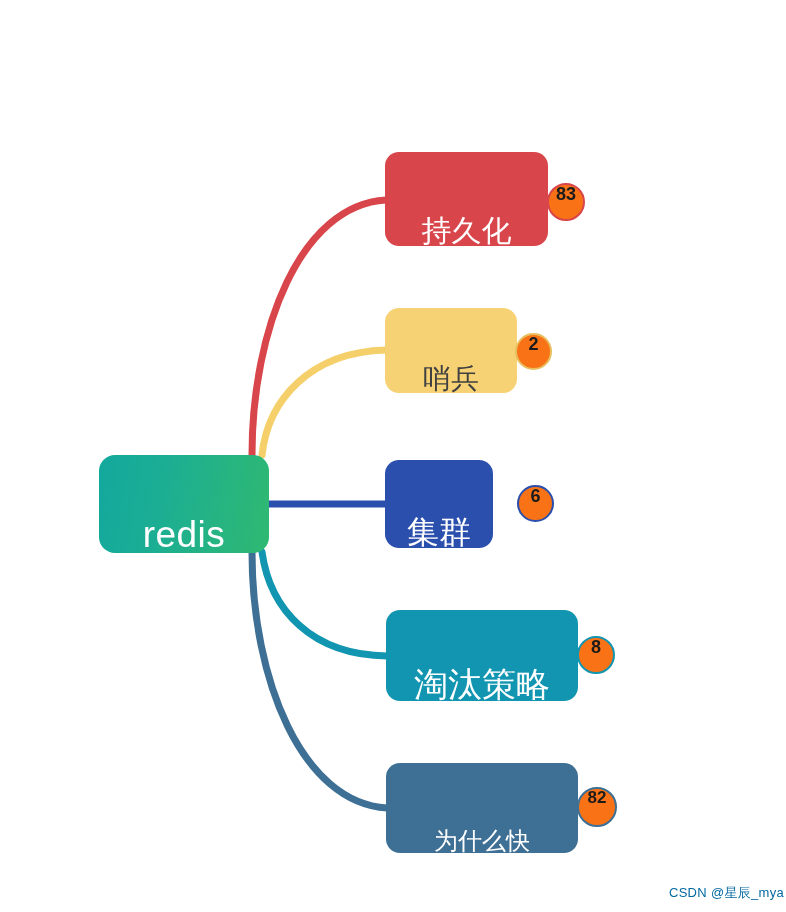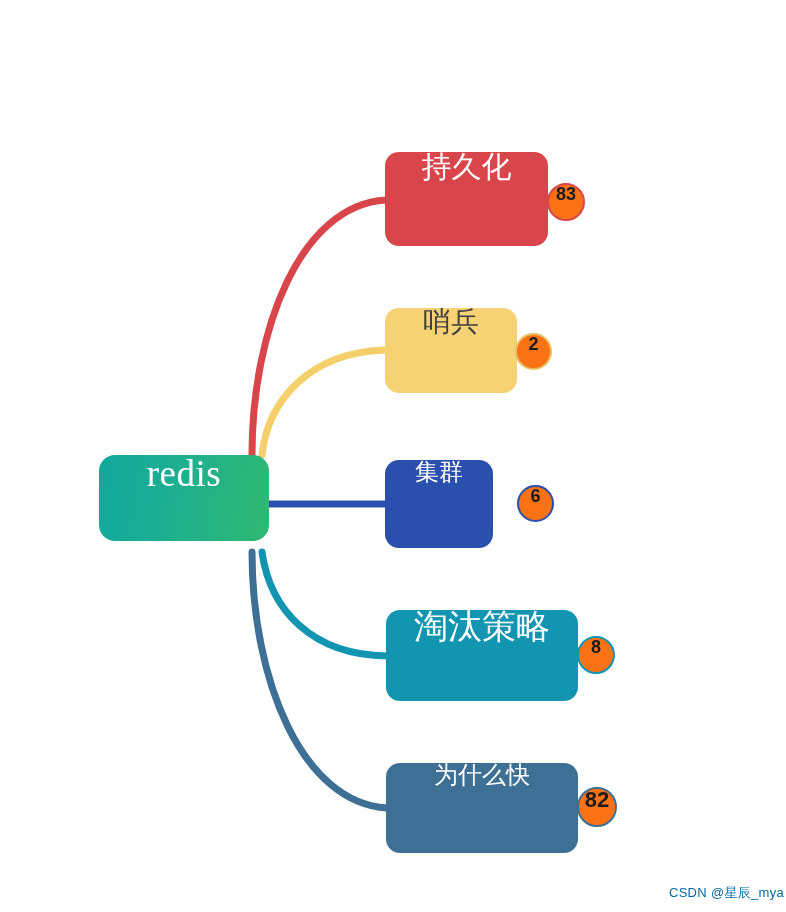--- a/index.html
+++ b/index.html
@@ -28,33 +28,32 @@
     width: 786px;
     height: 912px;
     pointer-events: none;
   }
 
   .node {
     position: absolute;
     box-sizing: border-box;
     border-radius: 14px;
     display: flex;
-    align-items: flex-start;
+    align-items: flex-end;
     justify-content: center;
     text-align: center;
     line-height: 1;
     white-space: nowrap;
-    font-family: Liberation Serif, serif;
   }
 
   #node-root {
     left: 99px;
     top: 455px;
     width: 170px;
-    height: 86px;
+    height: 98px;
     border-radius: 16px;
     background: linear-gradient(100deg, #12a89d 0%, #1cae93 38%, #2fb971 100%);
     color: #ffffff;
     font-size: 37px;
     letter-spacing: 0.5px;
   }
 
   .branch-label {
     display: block;
   }
@@ -71,21 +70,21 @@
     width: 132px; height: 85px;
     background: #f7d275;
     color: #404040;
     font-size: 28px;
   }
   #node-b2 {
     left: 385px; top: 460px;
     width: 108px; height: 88px;
     background: #2a4fad;
     color: #ffffff;
-    font-size: 24px;
+    font-size: 32px;
   }
   #node-b3 {
     left: 386px; top: 610px;
     width: 192px; height: 91px;
     background: #1195b0;
     color: #ffffff;
     font-size: 34px;
   }
   #node-b4 {
     left: 386px; top: 763px;
@@ -129,21 +128,21 @@
   #badge-b3 {
     left: 577px; top: 636px;
     width: 38px; height: 38px;
     border: 2px solid #1195b0;
     font-size: 18px;
   }
   #badge-b4 {
     left: 577px; top: 787px;
     width: 40px; height: 40px;
     border: 2px solid #3e6f94;
-    font-size: 22px;
+    font-size: 17px;
   }
 
   #watermark {
     position: absolute;
     right: 2px;
     bottom: 10px;
     font-size: 13px;
     color: #0369a1;
     letter-spacing: 0.3px;
     white-space: nowrap;

